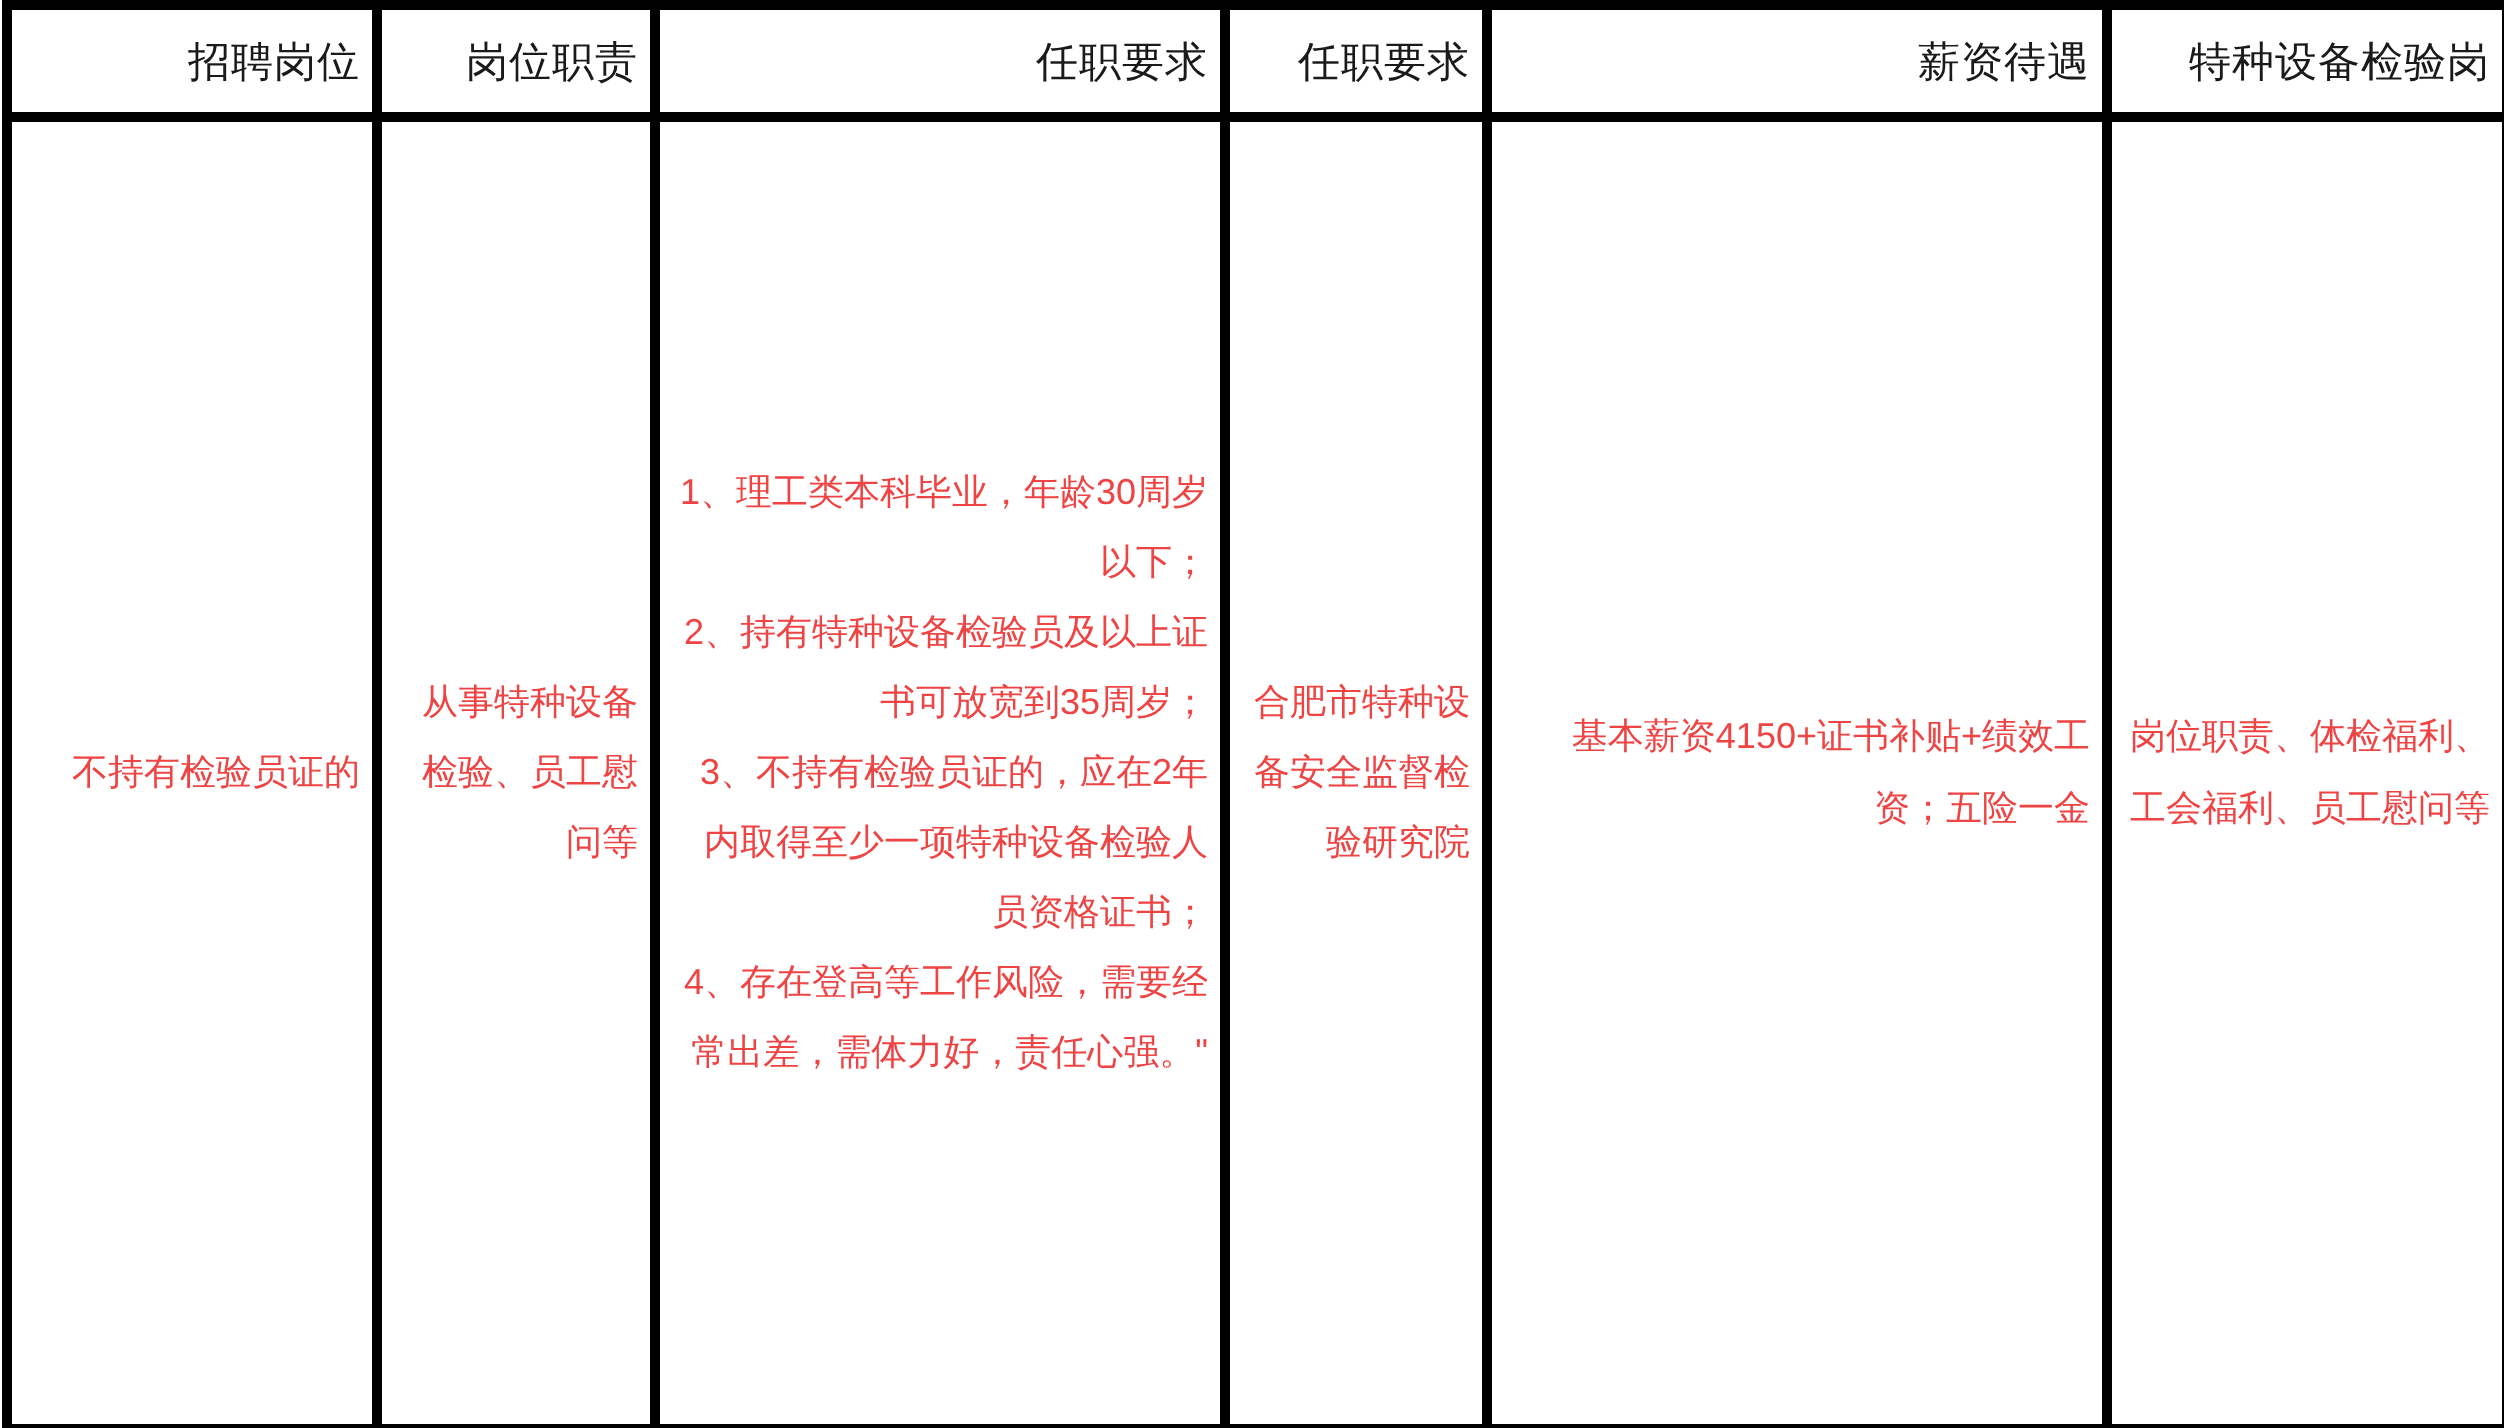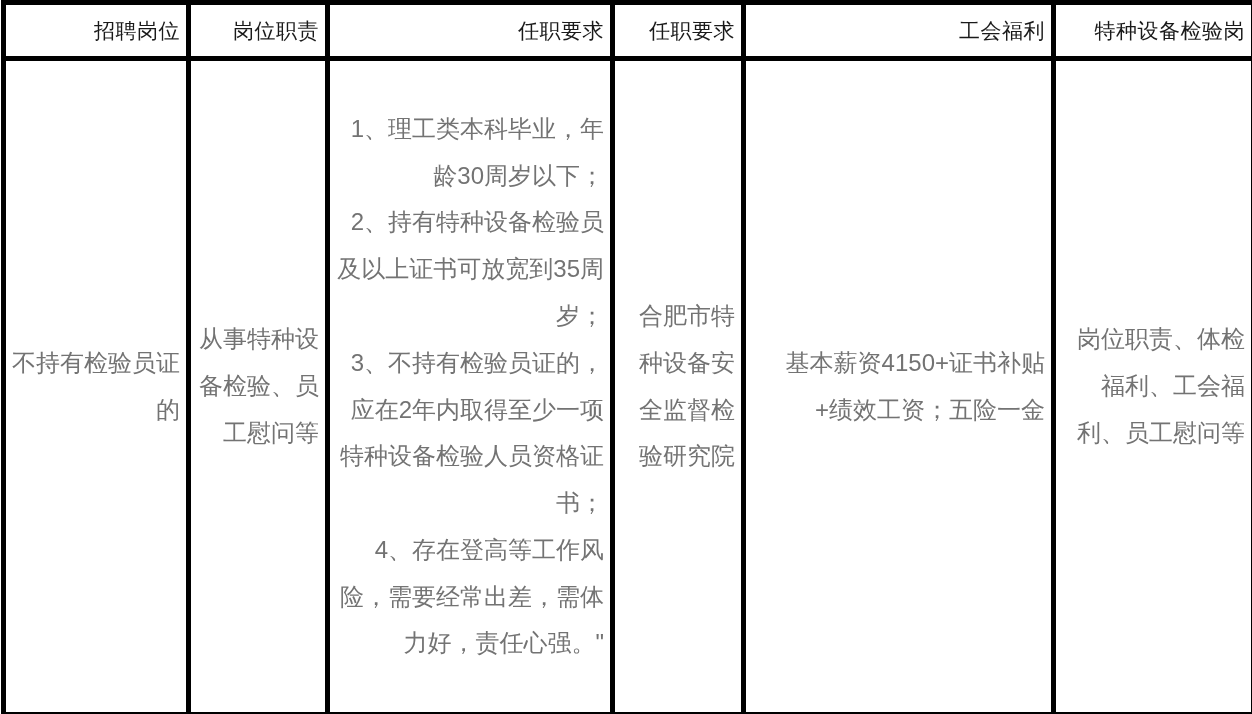--- a/index.html
+++ b/index.html
@@ -35,23 +35,23 @@
     padding: 4px 6px;
     box-sizing: border-box;
   }
   table.job-table thead th {
     height: 56px;
     font-size: 21px;
     color: #1a1a1a;
     letter-spacing: 0.5px;
   }
   table.job-table tbody td {
-    font-size: 24px;
+    font-size: 18px;
     line-height: 1.95;
-    color: #737373;
+    color: #ef4444;
     height: 656px;
   }
   
   .col-post    { width: 185px; }
   .col-duty    { width: 139px; }
   .col-req     { width: 285px; }
   .col-loc     { width: 131px; }
   .col-salary  { width: 310px; }
   .col-benefit { width: 200px; }
 
@@ -75,21 +75,21 @@
       <col class="col-loc">
       <col class="col-salary">
       <col class="col-benefit">
     </colgroup>
     <thead>
       <tr>
         <th>招聘岗位</th>
         <th>岗位职责</th>
         <th>任职要求</th>
         <th>任职要求</th>
-        <th>工会福利</th>
+        <th>薪资待遇</th>
         <th>特种设备检验岗</th>
       </tr>
     </thead>
     <tbody>
       <tr>
         <td class="cell-post">不持有检验员证的</td>
         <td class="cell-duty">从事特种设备检验、员工慰问等</td>
         <td class="cell-req multi">1、理工类本科毕业，年龄30周岁以下；
 2、持有特种设备检验员及以上证书可放宽到35周岁；
 3、不持有检验员证的，应在2年内取得至少一项特种设备检验人员资格证书；

